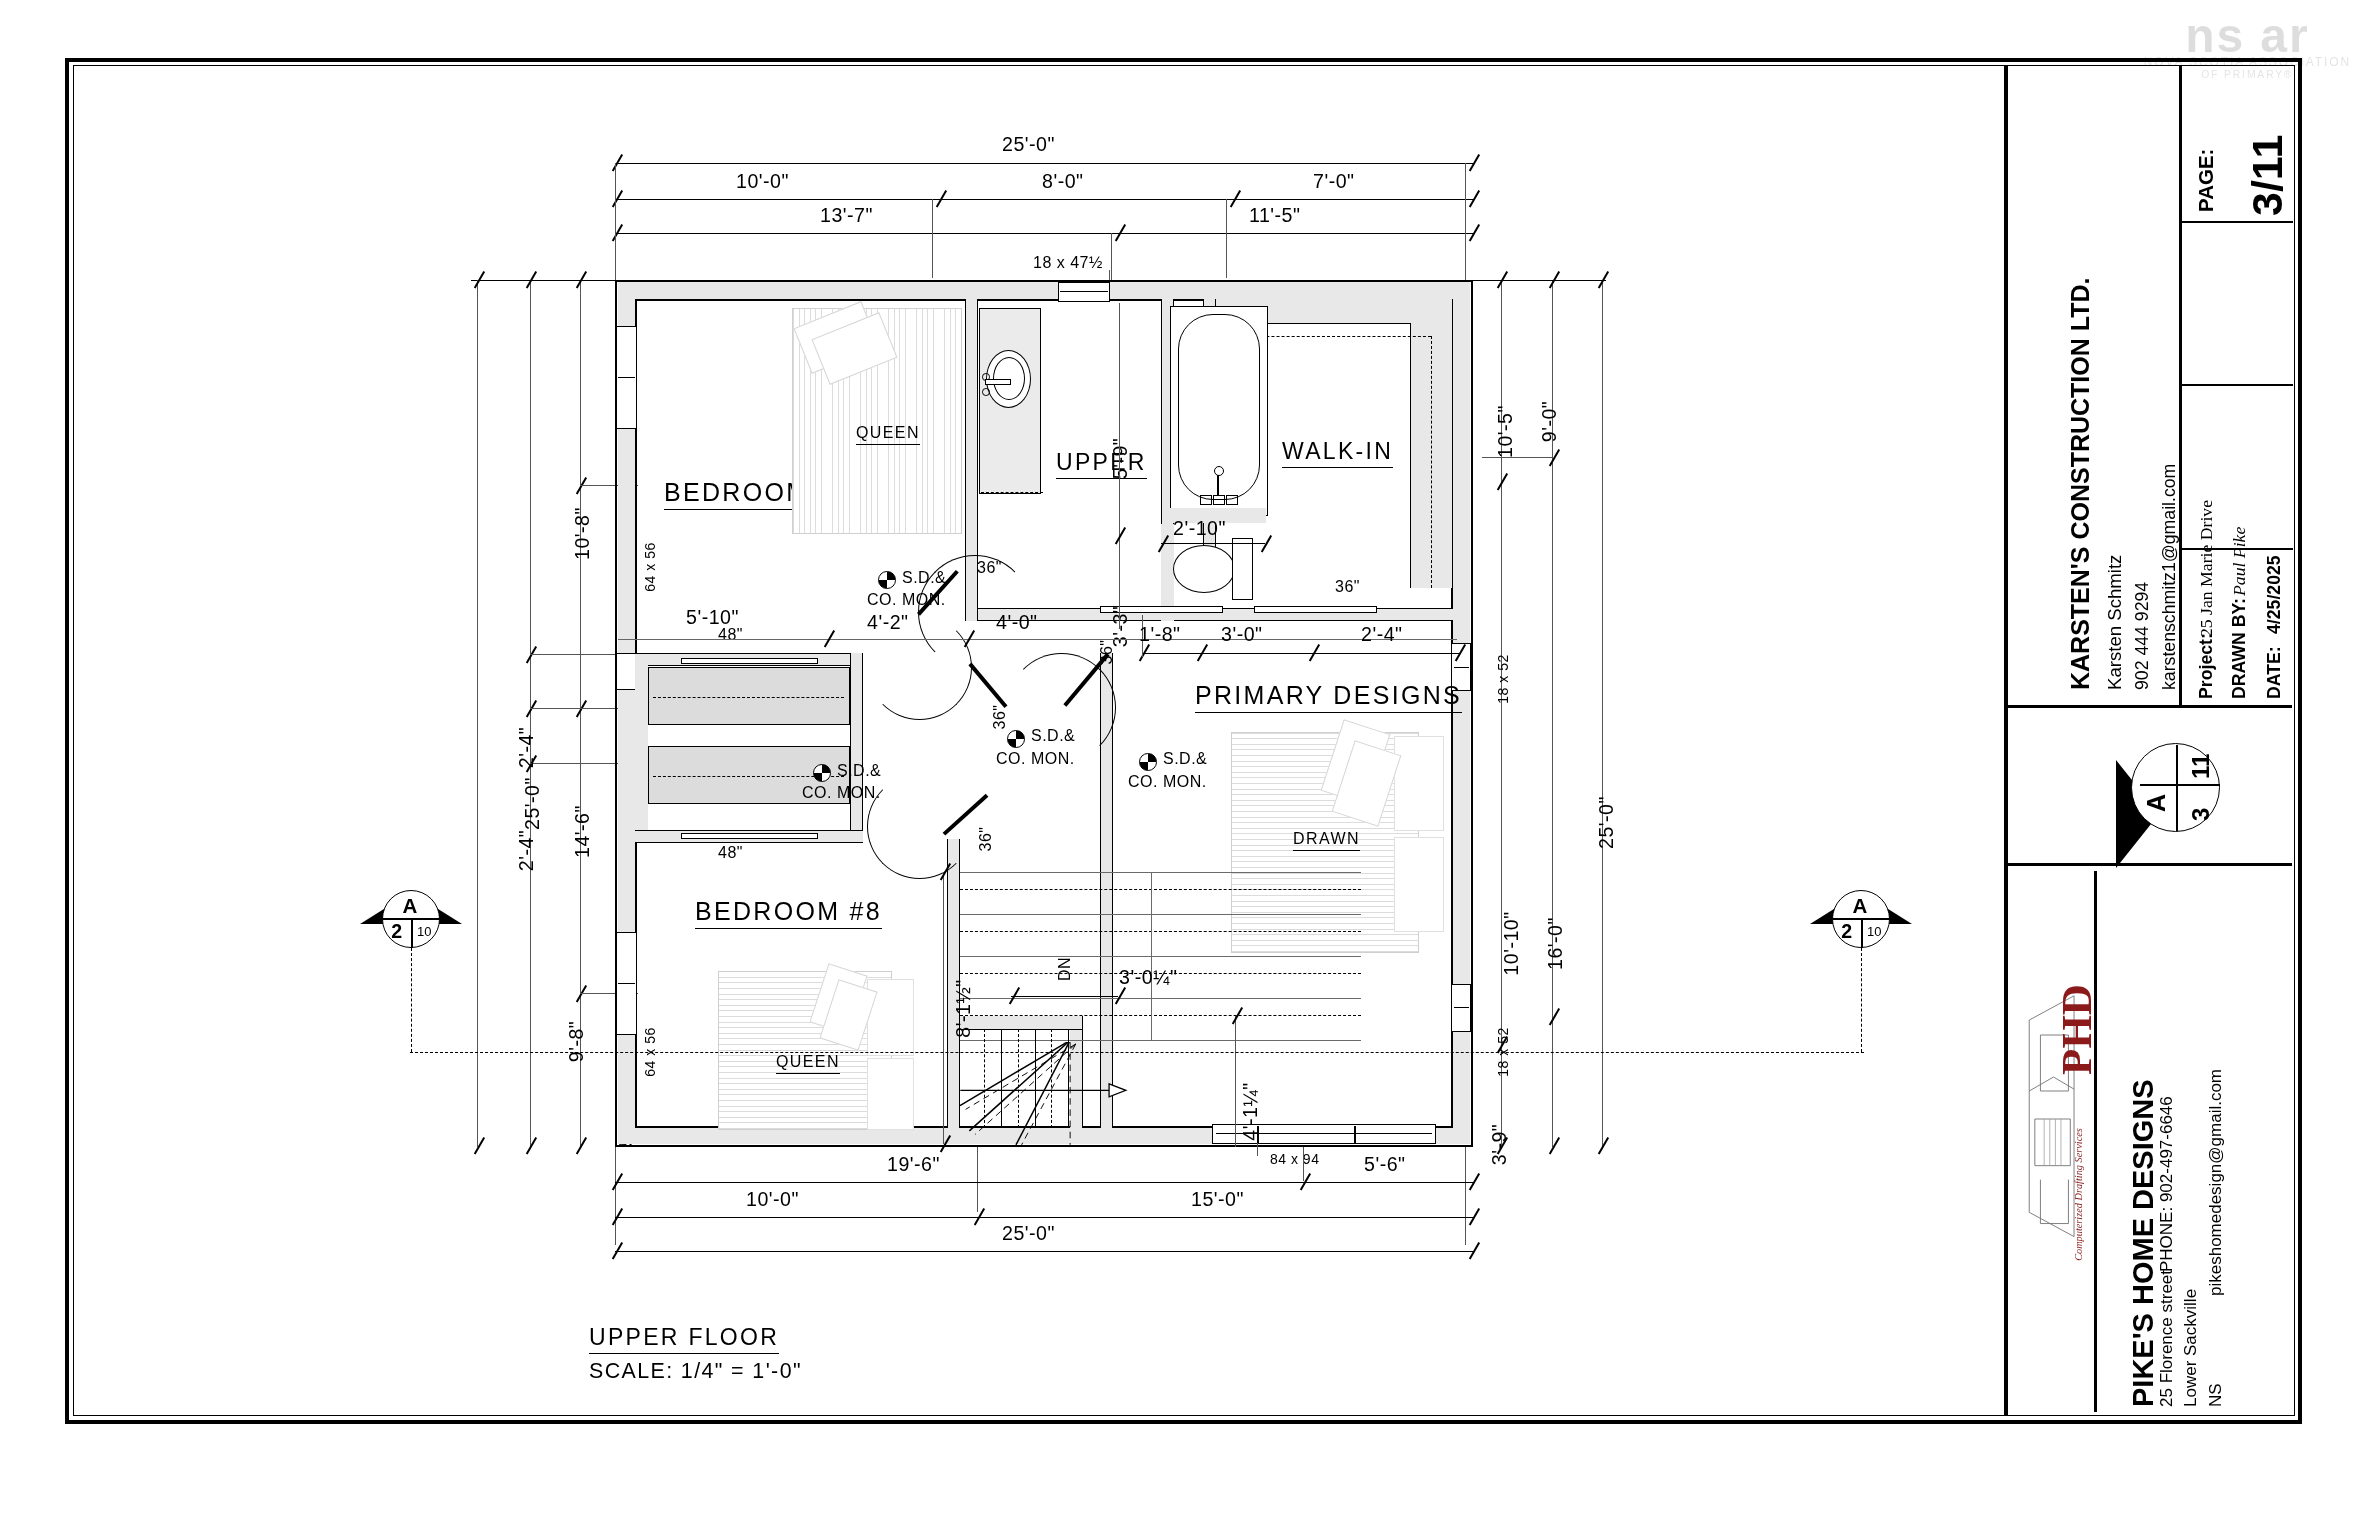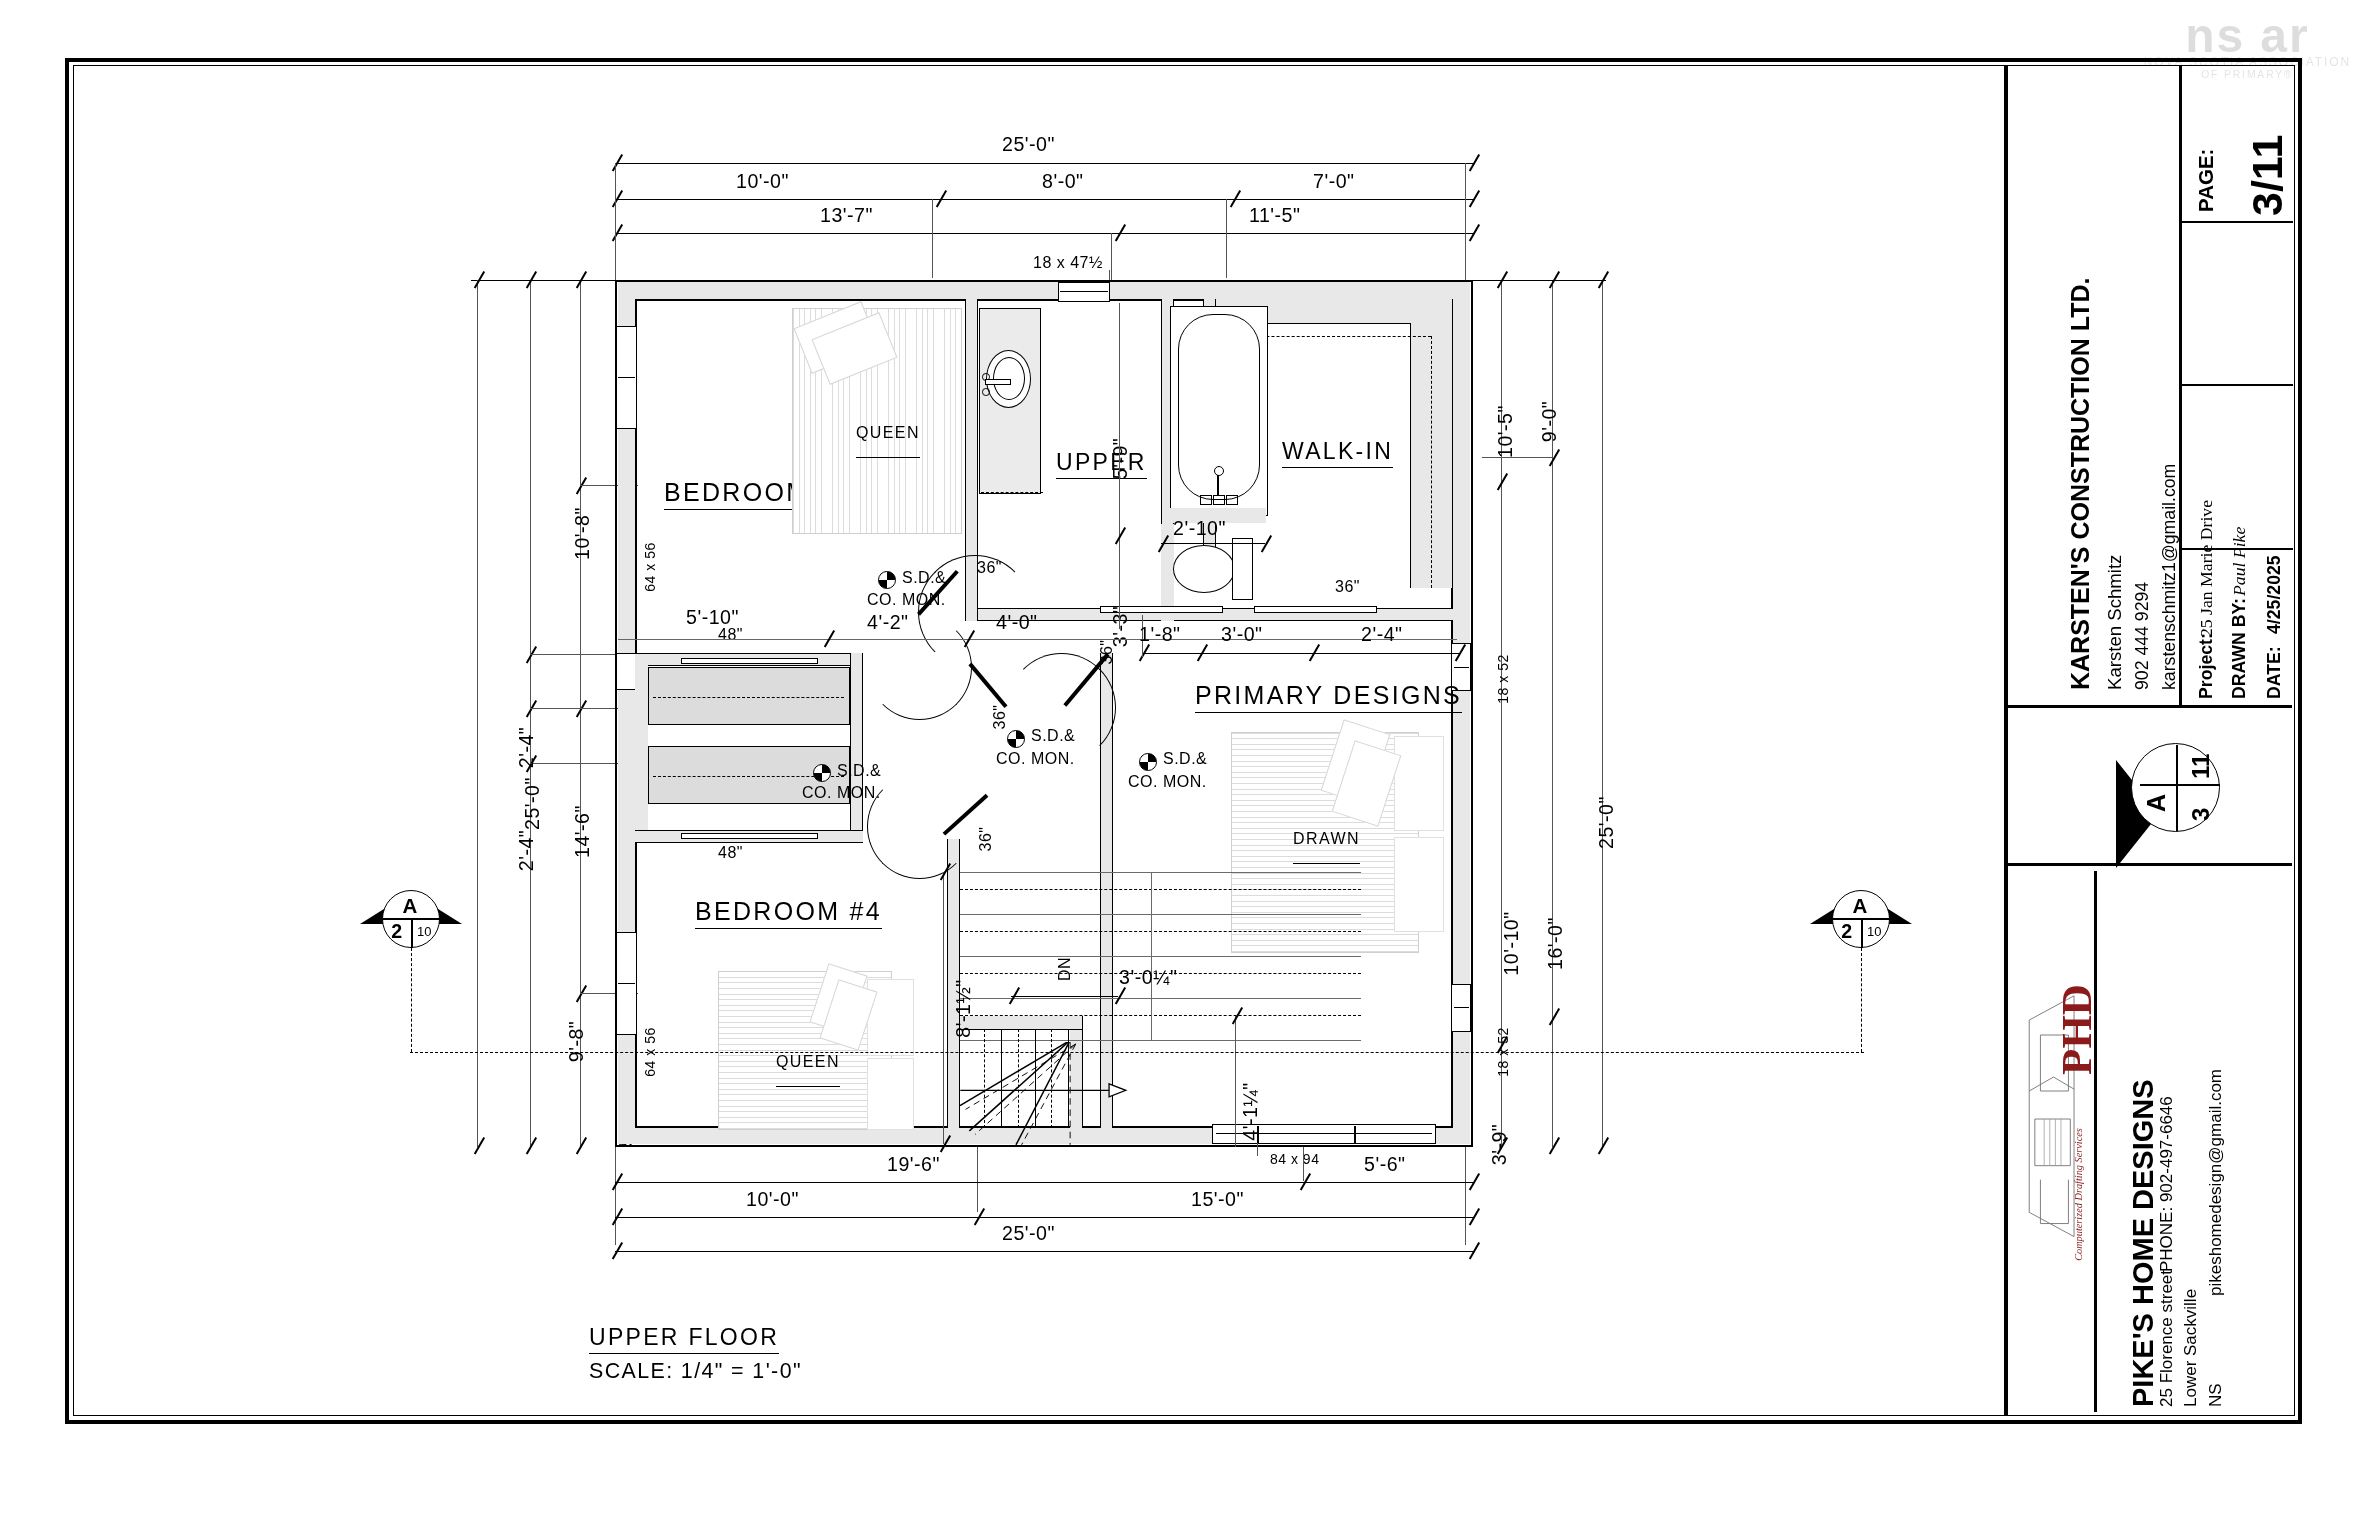--- a/index.html
+++ b/index.html
@@ -12,21 +12,21 @@
   .dimtxt{position:absolute;font-family:"Liberation Sans",sans-serif;
           font-size:19.6px;letter-spacing:0.5px;white-space:nowrap;color:#000;}
   .dimtxt.sm{font-size:16px;}
   .dimtxt.xs{font-size:14px;}
   .rot90{transform:rotate(-90deg);}
 
   
   .roomlbl{position:absolute;font-size:25px;letter-spacing:2.3px;
            border-bottom:1.9px solid #000;padding-bottom:1.9px;white-space:nowrap;}
   .bedlbl{position:absolute;font-size:16px;letter-spacing:1.4px;
-          border-bottom:1.4px solid #000;padding-bottom:15px;white-space:nowrap;}
+          border-bottom:1.4px solid #000;padding-bottom:2px;white-space:nowrap;}
 
   
   #sheet-border{left:65px;top:58px;width:2237px;height:1366px;
                 border:4.7px solid #000;box-sizing:border-box;}
   #sheet-inner{left:73px;top:65px;width:2222px;height:1351px;
                border:1.9px solid #000;box-sizing:border-box;}
 
   
   #titleblock{left:2004px;top:65px;width:289px;height:1351px;
               border-left:4.7px solid #000;box-sizing:border-box;}
@@ -338,21 +338,21 @@
   <div class="abs" style="left:1226px;top:495px;width:10.3px;height:8.4px;border:1.3px solid #000;"></div>
   <div class="wallfill" style="left:1162px;top:508px;width:104px;height:15px;"></div>
 
   <div class="abs" style="left:1173px;top:545px;width:62px;height:48px;border:1.5px solid #000;border-radius:50%;background:#fff;box-sizing:border-box;"></div>
   <div class="abs" style="left:1232px;top:538px;width:20.5px;height:62px;border:1.5px solid #000;background:#fff;box-sizing:border-box;"></div>
 
   <div class="roomlbl" style="left:664px;top:478px;">BEDROOM #2</div>
   <div class="roomlbl" style="left:1056px;top:449px;font-size:23px;">UPPER</div>
   <div class="roomlbl" style="left:1282px;top:438px;font-size:23px;">WALK-IN</div>
   <div class="roomlbl" style="left:1195px;top:681px;">PRIMARY DESIGNS</div>
-  <div class="roomlbl" style="left:695px;top:897px;">BEDROOM #4</div>
+  <div class="roomlbl" style="left:695px;top:897px;">BEDROOM #8</div>
 
   <div class="bed vstripe" style="left:792px;top:308px;width:168px;height:224px;"></div>
   <div class="pillow" style="left:800px;top:313px;width:71px;height:47px;transform:rotate(-22deg);"></div>
   <div class="pillow" style="left:818px;top:324px;width:71px;height:47px;transform:rotate(-22deg);"></div>
   <div class="bedlbl" style="left:856px;top:424px;">QUEEN</div>
 
   <div class="bed hstripe" style="left:1231px;top:732px;width:186px;height:219px;"></div>
   <div class="nstand" style="left:1394px;top:736px;width:48px;height:93px;"></div>
   <div class="nstand" style="left:1394px;top:837px;width:48px;height:93px;"></div>
   <div class="pillow" style="left:1331px;top:725px;width:47px;height:73px;transform:rotate(18deg);"></div>

